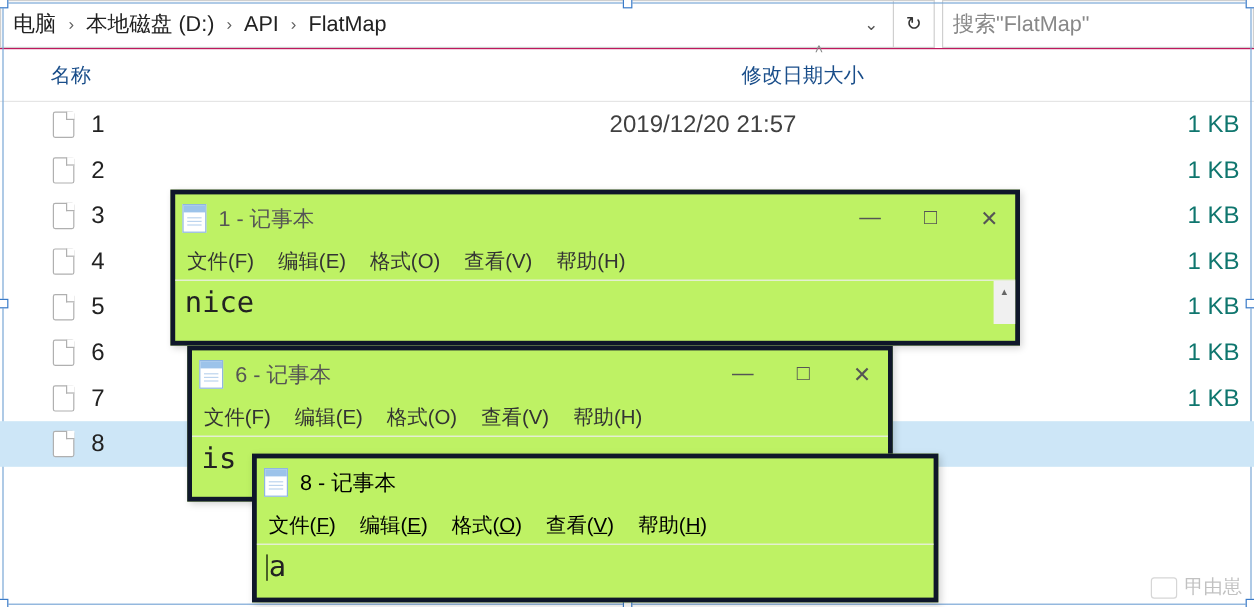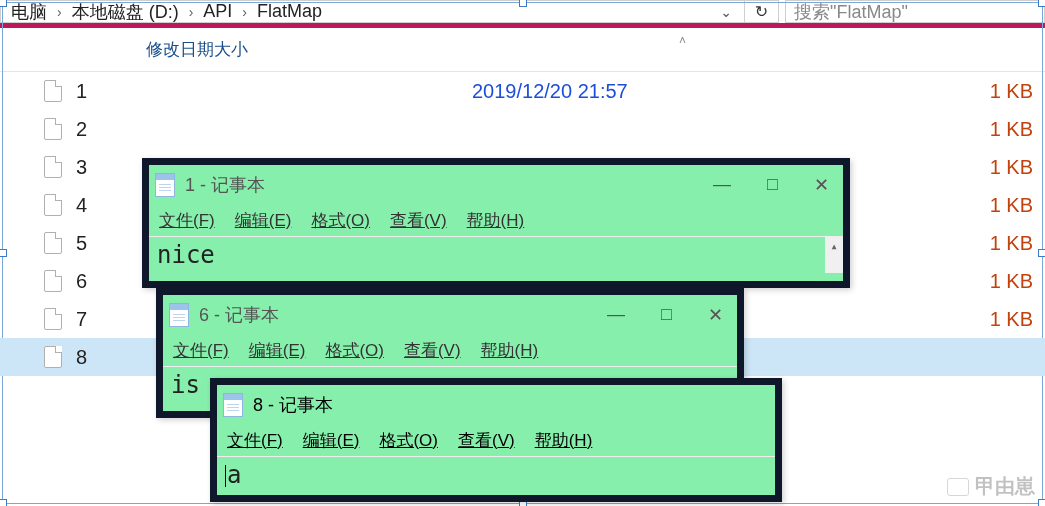--- a/index.html
+++ b/index.html
@@ -11,22 +11,22 @@
     width: 1045px;
     height: 506px;
     overflow: hidden;
     position: relative;
     color: #222;
   }
   
   .addrbar {
     display: flex;
     align-items: stretch;
-    height: 28px;
-    border-bottom: 5px solid #be185d;
+    height: 41px;
+    border-bottom: 1px solid #be185d;
   }
   .addrcell {
     flex: 1;
     display: flex;
     align-items: center;
     border: 1px solid #cfcfcf;
     margin: 0;
     padding: 0 6px;
     gap: 4px;
   }
@@ -76,60 +76,60 @@
   .fname{width:472px;padding-left:44px;display:flex;align-items:center;gap:14px;}
   .ficon{
     width:18px;height:22px;
     border:1px solid #b0b0b0;
     border-radius:2px 2px 2px 2px;
     position:relative;
     background:#fff;
   }
   .ficon::after{content:"";position:absolute;right:-1px;top:-1px;width:6px;height:6px;background:#fff;border-left:1px solid #b0b0b0;border-bottom:1px solid #b0b0b0;}
   .fvals{display:flex;flex:1;}
-  .fdate{width:214px;color:#1d4ed8;}
+  .fdate{width:214px;color:#404040;margin-left:36px;}
   .ftype{width:202px;color:#333;}
-  .fsize{flex:1;text-align:right;padding-right:12px;color:#c2410c;}
+  .fsize{flex:1;text-align:right;padding-right:12px;color:#0f766e;}
   
   .npwin{
     position:absolute;
-    background:#86efac;
-    border:7px solid #0f172a;
+    background:#bef264;
+    border:4px solid #0f172a;
     box-shadow:2px 2px 6px rgba(0,0,0,0.18);
   }
   .np-title{
     height:40px;display:flex;align-items:center;gap:10px;padding:0 6px;
     font-size:18px;color:#555;
   }
   .np-icon{
     width:20px;height:24px;
     background:#fff;
     border:1px solid #8fb6e0;
     position:relative;
   }
   .np-icon::before{content:"";position:absolute;left:0;right:0;top:0;height:6px;background:#9cc3ea;}
   .np-icon::after{content:"";position:absolute;left:3px;right:3px;top:10px;height:1px;background:#bcd4ee;box-shadow:0 3px 0 #bcd4ee,0 6px 0 #bcd4ee;}
   .np-ctrls{margin-left:auto;display:flex;gap:36px;padding-right:8px;color:#555;font-size:18px;}
   .np-ctrls span{cursor:default;}
   .np-menu{
     height:32px;display:flex;align-items:center;gap:20px;padding:0 10px;
-    font-size:17px;color:#333;border-bottom:1px solid #eee;text-decoration:underline;
+    font-size:17px;color:#333;border-bottom:1px solid #eee;
   }
   .np-body{
     padding:4px 8px;font-family:Consolas,monospace;font-size:24px;
     min-height:30px;position:relative;
   }
   .np-scroll{
     position:absolute;right:0;top:0;bottom:0;width:18px;background:#f0f0f0;
   }
   .np-scroll .up{position:absolute;top:0;left:0;right:0;height:18px;display:flex;align-items:center;justify-content:center;font-size:12px;color:#666;}
   .np3 .np-title{color:#000;}
   .np3 .np-menu{color:#000;}
   
-  .wm{position:absolute;right:10px;bottom:6px;color:#999;font-size:20px;display:flex;align-items:center;gap:6px;opacity:0.6;font-weight:bold;}
+  .wm{position:absolute;right:10px;bottom:6px;color:#999;font-size:16px;display:flex;align-items:center;gap:6px;opacity:0.6;}
   .wm-icon{width:22px;height:18px;border:1px solid #bbb;border-radius:3px;}
   
   .selbox{position:absolute;inset:2px;border:1px solid #7aa7d6;pointer-events:none;}
   .handle{position:absolute;width:8px;height:8px;background:#fff;border:1px solid #3a7bc8;}
   .h-tl{top:-4px;left:-4px;} .h-tr{top:-4px;right:-4px;}
   .h-bl{bottom:-4px;left:-4px;} .h-br{bottom:-4px;right:-4px;}
   .h-tm{top:-4px;left:50%;margin-left:-4px;} .h-bm{bottom:-4px;left:50%;margin-left:-4px;}
   .h-ml{top:50%;left:-4px;margin-top:-4px;} .h-mr{top:50%;right:-4px;margin-top:-4px;}
   .caret{display:inline-block;width:1px;height:22px;background:#000;vertical-align:middle;margin-right:1px;}
 </style>
@@ -158,20 +158,21 @@
     <span class="crumb">FlatMap</span>
     <span class="addrdrop">⌄</span>
   </div>
   <div class="refresh">↻</div>
   <div class="search">
     <span>搜索"FlatMap"</span>
   </div>
 </div>
 
 <div class="filehdr">
+  <div class="col-name">名称</div>
   <div class="col-date">修改日期</div>
   <div class="col-size">大小</div>
 </div>
 <span class="sortarrow">˄</span>
 
 <div class="filerows">
   <div class="filerow">
     <div class="fname">
         <span class="ficon"></span>
         <span>1</span>

